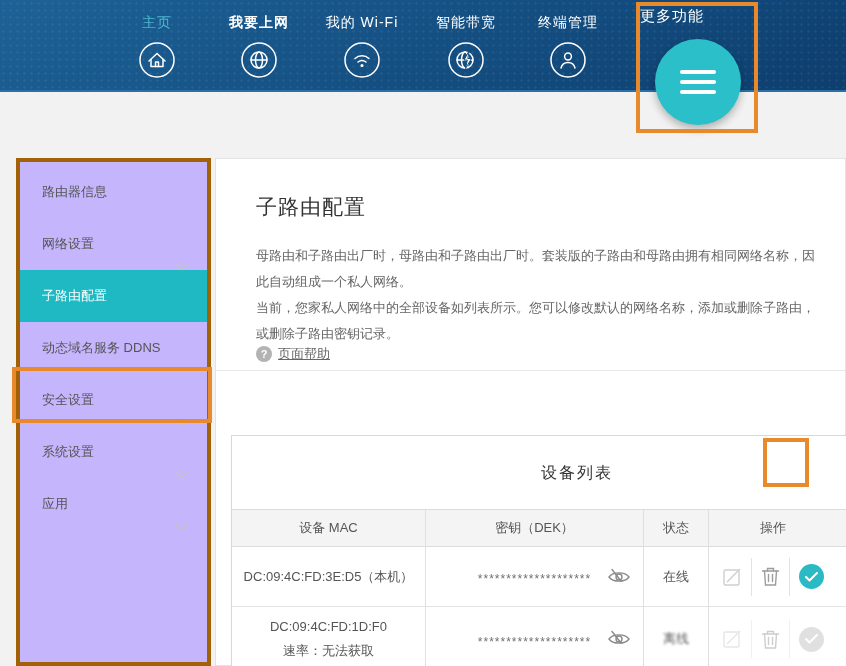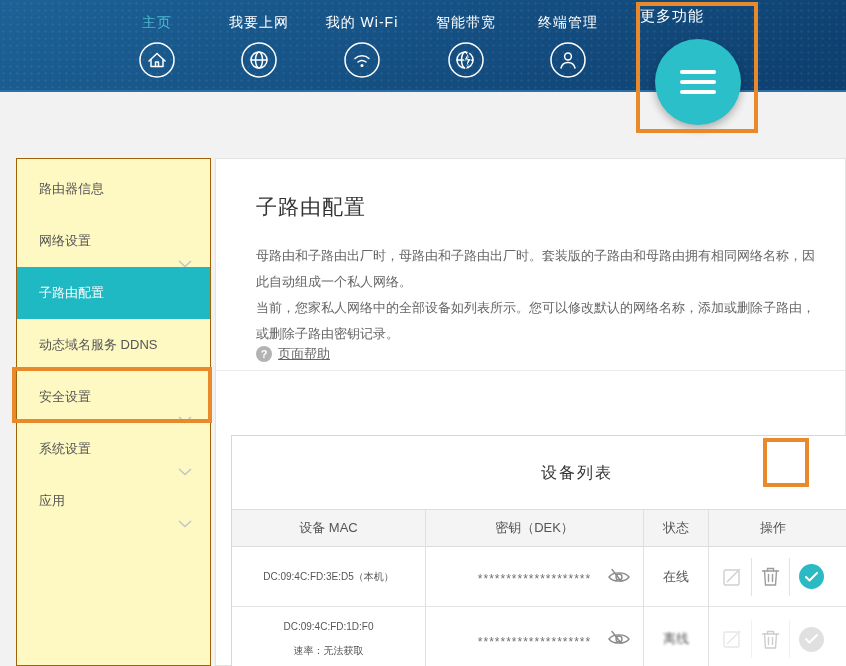--- a/index.html
+++ b/index.html
@@ -33,21 +33,21 @@
 
   
   .annotation { position:absolute; border:4px solid #e8892b; z-index:40; pointer-events:none; }
   .ann-more { left:636px; top:2px; width:122px; height:131px; }
   .ann-side { left:12px; top:367px; width:200px; height:56px; }
   .ann-add  { left:763px; top:438px; width:46px; height:49px; }
 
   
   .sidebar {
     position:absolute; left:16px; top:158px; width:195px; height:508px;
-    background:#fef9c3; border:1px solid #a16207; z-index:2;
+    background:#c4b5fd; border:4px solid #a16207; z-index:2;
   }
   .side-item {
     position:relative; height:52px; line-height:52px; padding:0 22px;
     font-size:13px; color:#555; cursor:pointer; white-space:nowrap;
   }
   .side-item:first-child { margin-top:4px; }
   .side-item .chev { position:absolute; right:18px; top:23px; }
   .side-item.selected { background:#1fb9c3; color:#fff; }
 
   
@@ -74,21 +74,21 @@
   .add-btn .ph { left:7px; top:14px; width:16px; height:2px; }
   .add-btn .pv { left:14px; top:7px; width:2px; height:16px; }
 
   .trow { display:flex; width:100%; }
   .thead { height:37px; background:#f4f4f4; border-bottom:1px solid #ddd; }
   .tcell { display:flex; align-items:center; justify-content:center; border-right:1px solid #e0e0e0; font-size:13px; color:#555; }
   .tcell:last-child { border-right:none; }
   .c-mac { width:194px; } .c-key { width:218px; } .c-status { width:65px; } .c-ops { width:128px; }
   .brow { border-bottom:1px solid #e4e4e4; }
   .r1 { height:60px; } .r2 { height:64px; border-bottom:none; }
-  .mac-main { font-size:10px; color:#555; text-align:center; line-height:24px; }
+  .mac-main { font-size:13px; color:#555; text-align:center; line-height:24px; }
   .key-cell { position:relative; }
   .masked { font-size:12px; color:#707070; letter-spacing:1px; padding-top:5px; }
   .eye { position:absolute; right:12px; top:50%; margin-top:-9px; cursor:pointer; }
   .ops-cell { gap:0; }
   .op-sep { width:1px; height:38px; background:#e2e2e2; margin:0 9px; }
   .icon-btn { cursor:pointer; display:flex; align-items:center; }
   .check-circle { width:25px; height:25px; border-radius:50%; background:#2bbac4; display:flex; align-items:center; justify-content:center; cursor:pointer; }
   .check-circle.gray { background:#c3c3c3; }
   .blurred { filter:blur(1.2px); color:#666; }
   .faded { opacity:.5; filter:blur(.5px); }
@@ -105,21 +105,21 @@
       <span class="nav-icon">
         <svg width="40" height="40" viewBox="0 0 40 40" fill="none" stroke="#fff" stroke-width="1.5" stroke-linecap="round" stroke-linejoin="round">
           <circle cx="20" cy="20" r="17"></circle>
           <path d="M12 21 L20 13.5 L28 21"></path>
           <path d="M14 19.5 V26.5 H26 V19.5"></path>
           <path d="M18.5 26.5 V22 H21.5 V26.5"></path>
         </svg>
       </span>
     </div>
 
-    <div class="nav-item" style="left:204px;">
+    <div class="nav-item" style="left:204px;font-weight:bold;">
       <span class="nav-label">我要上网</span>
       <span class="nav-icon">
         <svg width="40" height="40" viewBox="0 0 40 40" fill="none" stroke="#fff" stroke-width="1.5" stroke-linecap="round">
           <circle cx="20" cy="20" r="17"></circle>
           <circle cx="20" cy="20" r="8"></circle>
           <ellipse cx="20" cy="20" rx="3.5" ry="8"></ellipse>
           <line x1="12" y1="20" x2="28" y2="20"></line>
         </svg>
       </span>
     </div>

